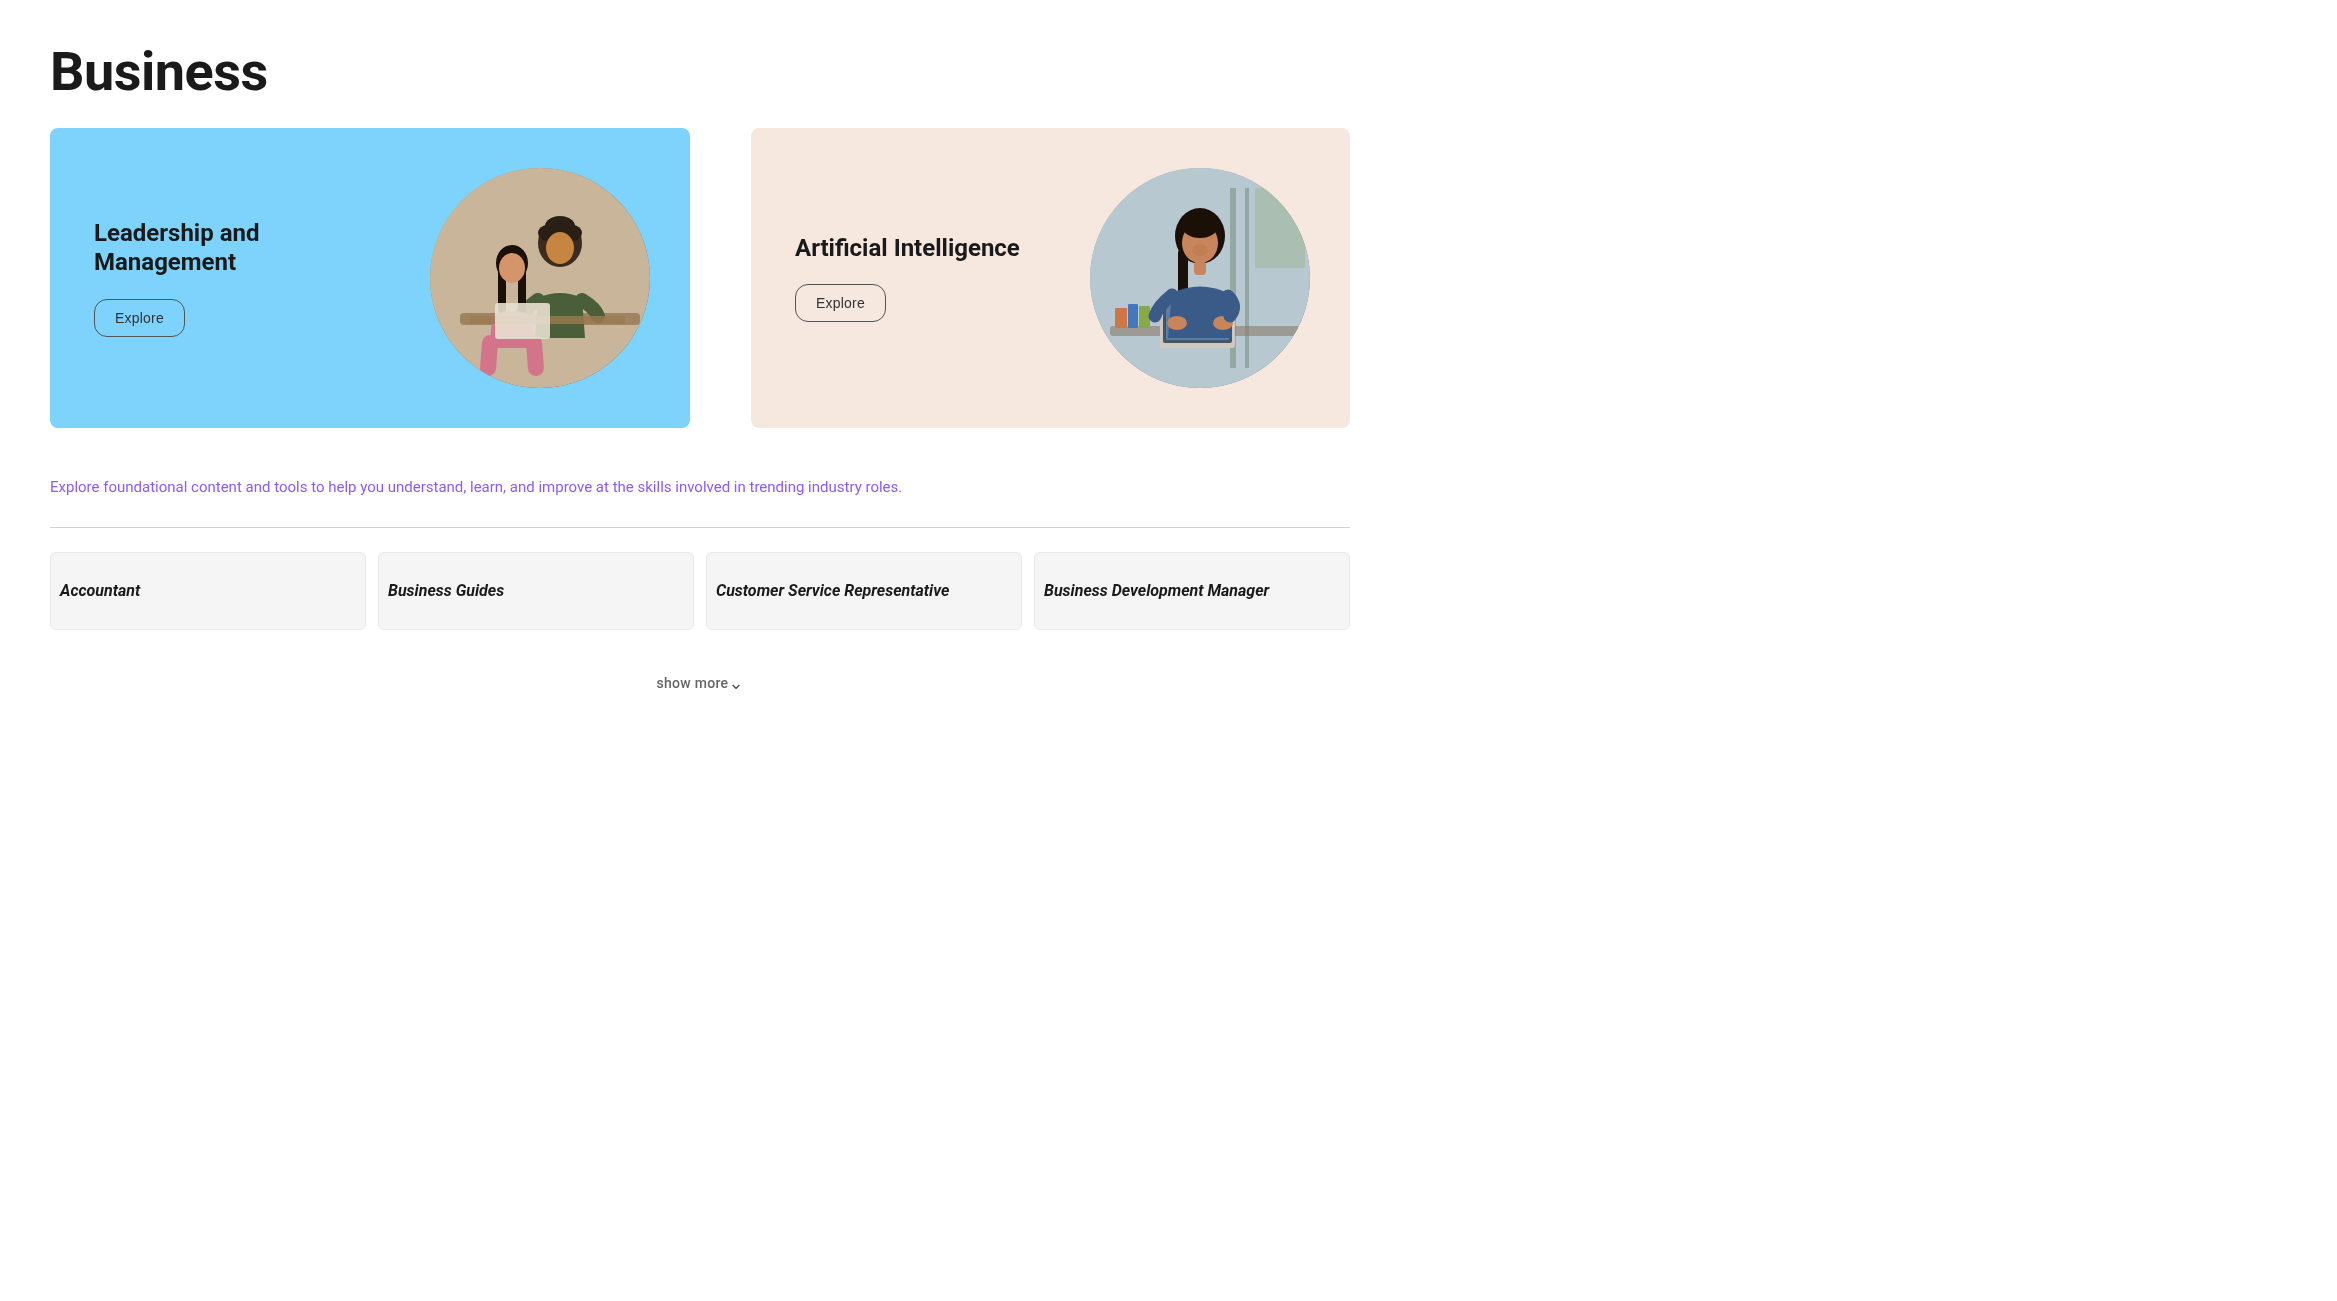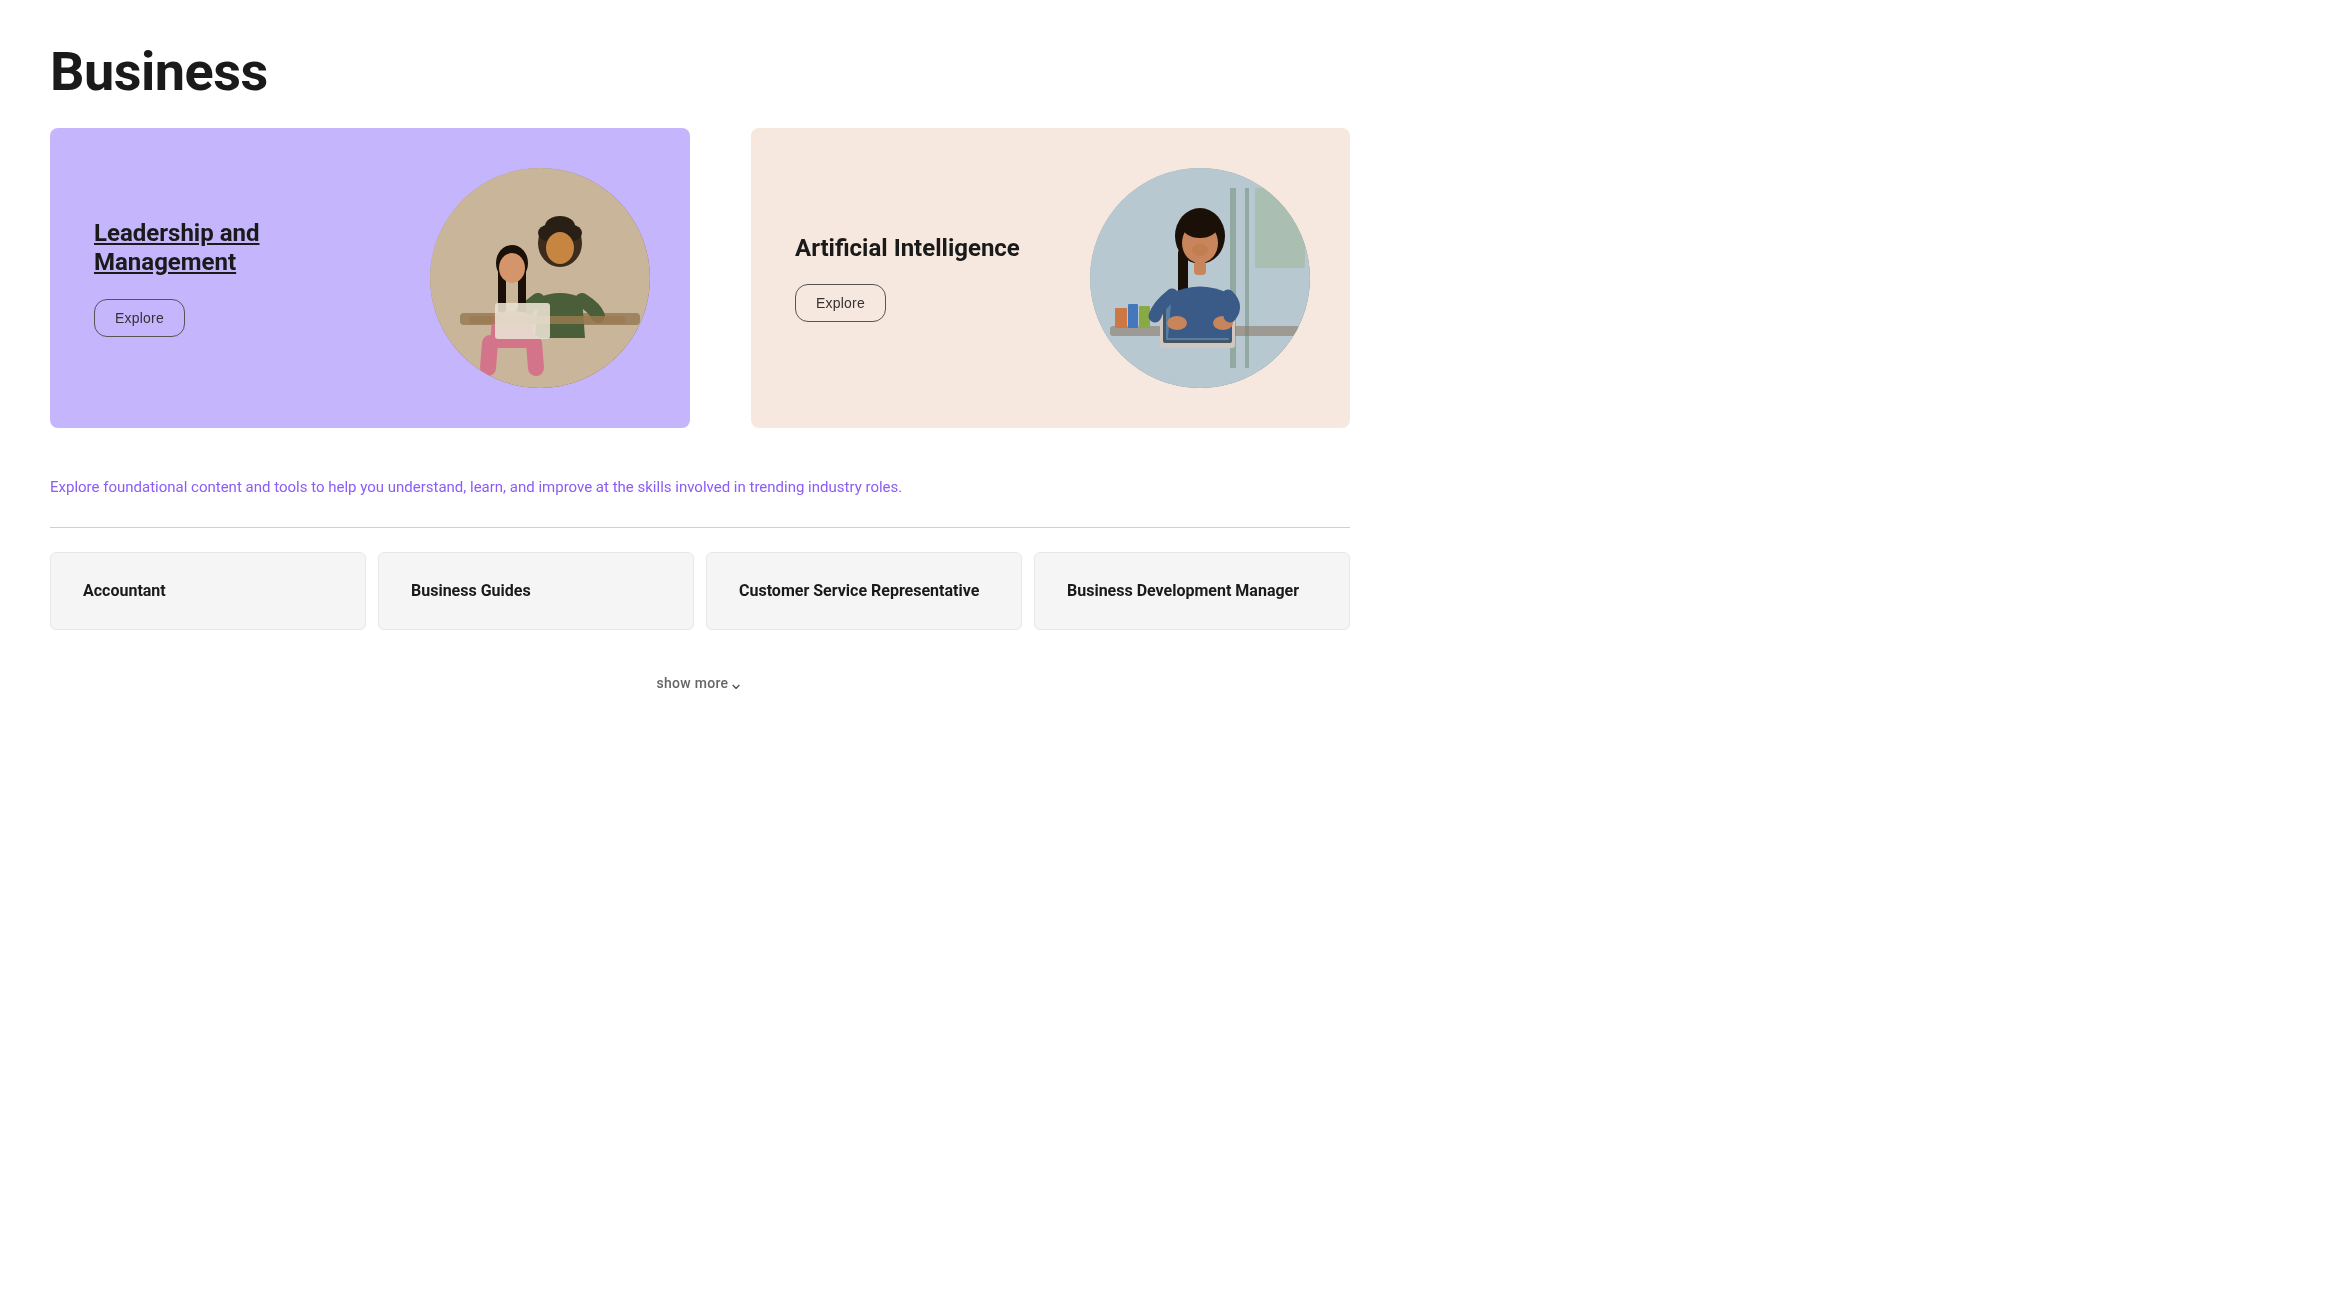--- a/index.html
+++ b/index.html
@@ -35,22 +35,21 @@
       padding: 40px 40px 40px 44px;
       display: flex;
       align-items: center;
       justify-content: space-between;
       min-height: 260px;
       overflow: hidden;
       position: relative;
     }
 
     .featured-card.leadership {
-      background-color: #c4b5fd;
-      text-decoration: underline;
+      background-color: #7dd3fc;
     }
 
     .featured-card.ai {
       background-color: #f7e8df;
       margin-left: 41px;
     }
 
     .card-content {
       flex: 1;
     }
@@ -126,23 +125,24 @@
       display: grid;
       grid-template-columns: repeat(4, 1fr);
       gap: 12px;
       margin-bottom: 12px;
     }
 
     .role-card {
       background: #f5f5f5;
       border: 1px solid #e8e8e8;
       border-radius: 6px;
-      padding: 28px 32px;
+      padding: 28px 9px;
       cursor: pointer;
       transition: background 0.15s, box-shadow 0.15s;
+      font-style: italic;
     }
 
     .role-card-title {
       font-size: 16px;
       font-weight: 700;
       color: #1a1a1a;
       line-height: 1.3;
     }
 
     .show-more-container {

